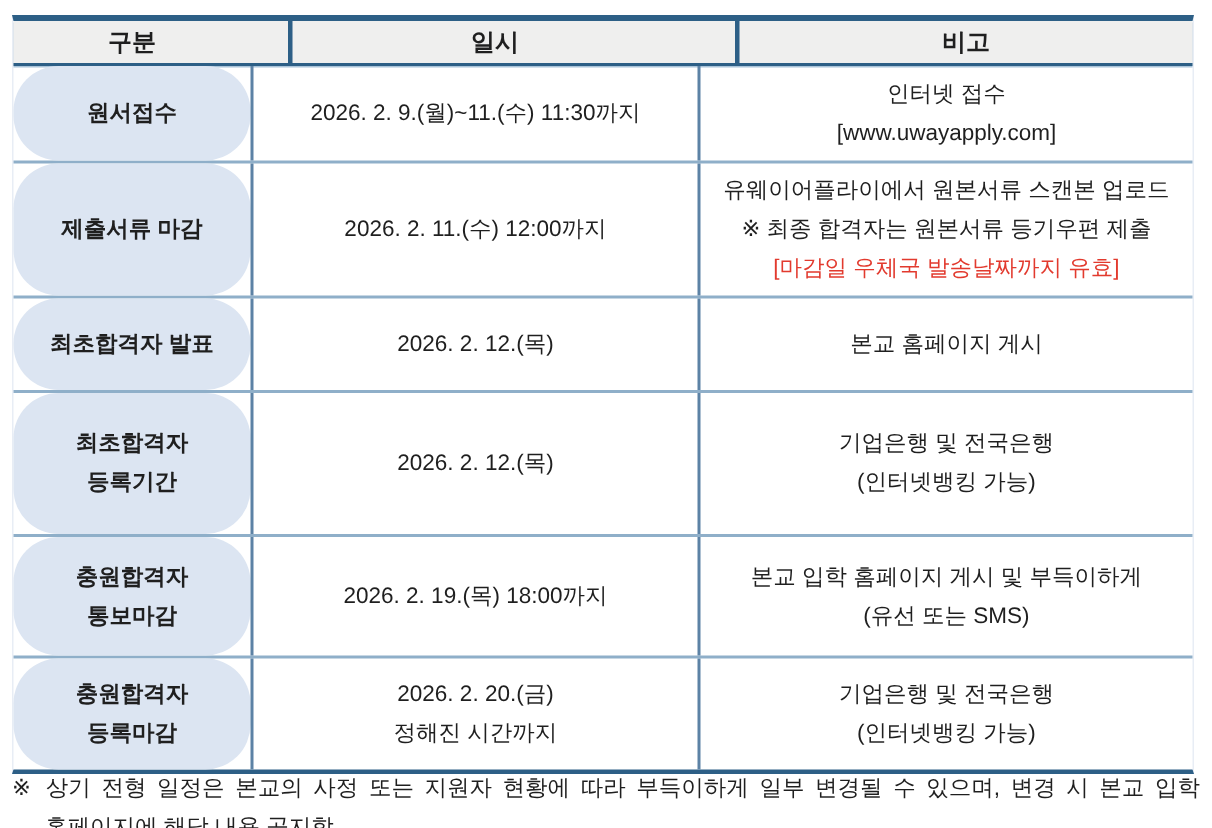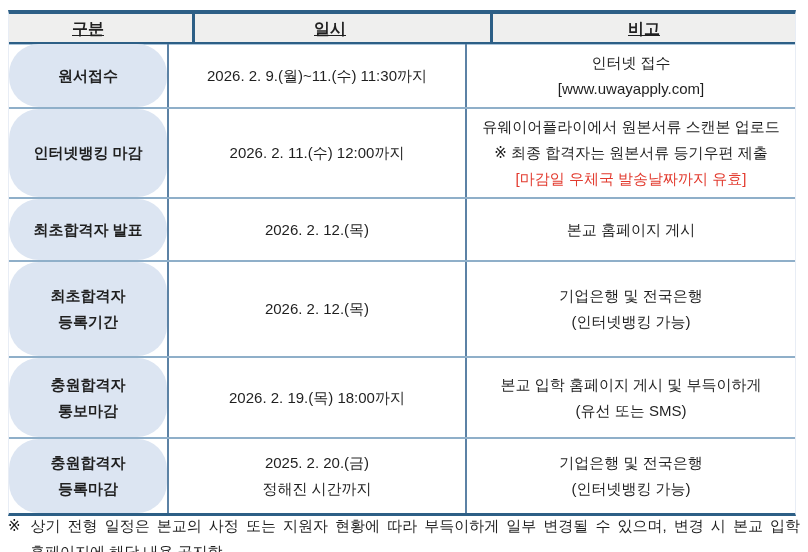--- a/index.html
+++ b/index.html
@@ -33,21 +33,20 @@
   }
   .t-header{
     height:30px;
     background:var(--header-bg);
     border-bottom:2px solid var(--border-dark);
     box-shadow:0 1px 0 #aac4d9;
   }
   .t-header .cell{
     font-weight:bold;
     font-size:16px;
-    text-decoration:underline;
   }
   .t-header .c2,.t-header .c3{border-left:3px solid var(--border-dark);margin-left:25px;}
   .t-body .t-row + .t-row{border-top:2px solid var(--border-light);}
   .t-body .t-row:nth-of-type(1){height:63px;}
   .t-body .t-row:nth-of-type(2){height:90px;}
   .t-body .t-row:nth-of-type(3){height:63px;}
   .t-body .t-row:nth-of-type(4){height:96px;}
   .t-body .t-row:nth-of-type(5){height:81px;}
   .t-body .t-row:nth-of-type(6){height:76px;}
   .cell{
@@ -89,21 +88,21 @@
           <div class="cell c2">
             <span class="pre">2026. 2. 9.(월)~11.(수) 11:30까지</span>
           </div>
           <div class="cell c3">
             <span class="pre">인터넷 접수
 [www.uwayapply.com]</span>
           </div>
         </div>
         <div class="t-row">
           <div class="cell c1 c-cat">
-            <span class="pre">인터넷뱅킹 마감</span>
+            <span class="pre">제출서류 마감</span>
           </div>
           <div class="cell c2">
             <span class="pre">2026. 2. 11.(수) 12:00까지</span>
           </div>
           <div class="cell c3">
             <span class="pre">유웨이어플라이에서 원본서류 스캔본 업로드
 ※ 최종 합격자는 원본서류 등기우편 제출</span>
             <span class="note-red">[마감일 우체국 발송날짜까지 유효]</span>
           </div>
         </div>
@@ -143,21 +142,21 @@
             <span class="pre">본교 입학 홈페이지 게시 및 부득이하게
 (유선 또는 SMS)</span>
           </div>
         </div>
         <div class="t-row">
           <div class="cell c1 c-cat">
             <span class="pre">충원합격자
 등록마감</span>
           </div>
           <div class="cell c2">
-            <span class="pre">2025. 2. 20.(금)
+            <span class="pre">2026. 2. 20.(금)
 정해진 시간까지</span>
           </div>
           <div class="cell c3">
             <span class="pre">기업은행 및 전국은행
 (인터넷뱅킹 가능)</span>
           </div>
         </div>
       </div>
   </div>
   <div class="footnote">※ 상기 전형 일정은 본교의 사정 또는 지원자 현황에 따라 부득이하게 일부 변경될 수 있으며, 변경 시 본교 입학 홈페이지에 해당 내용 공지함</div>

